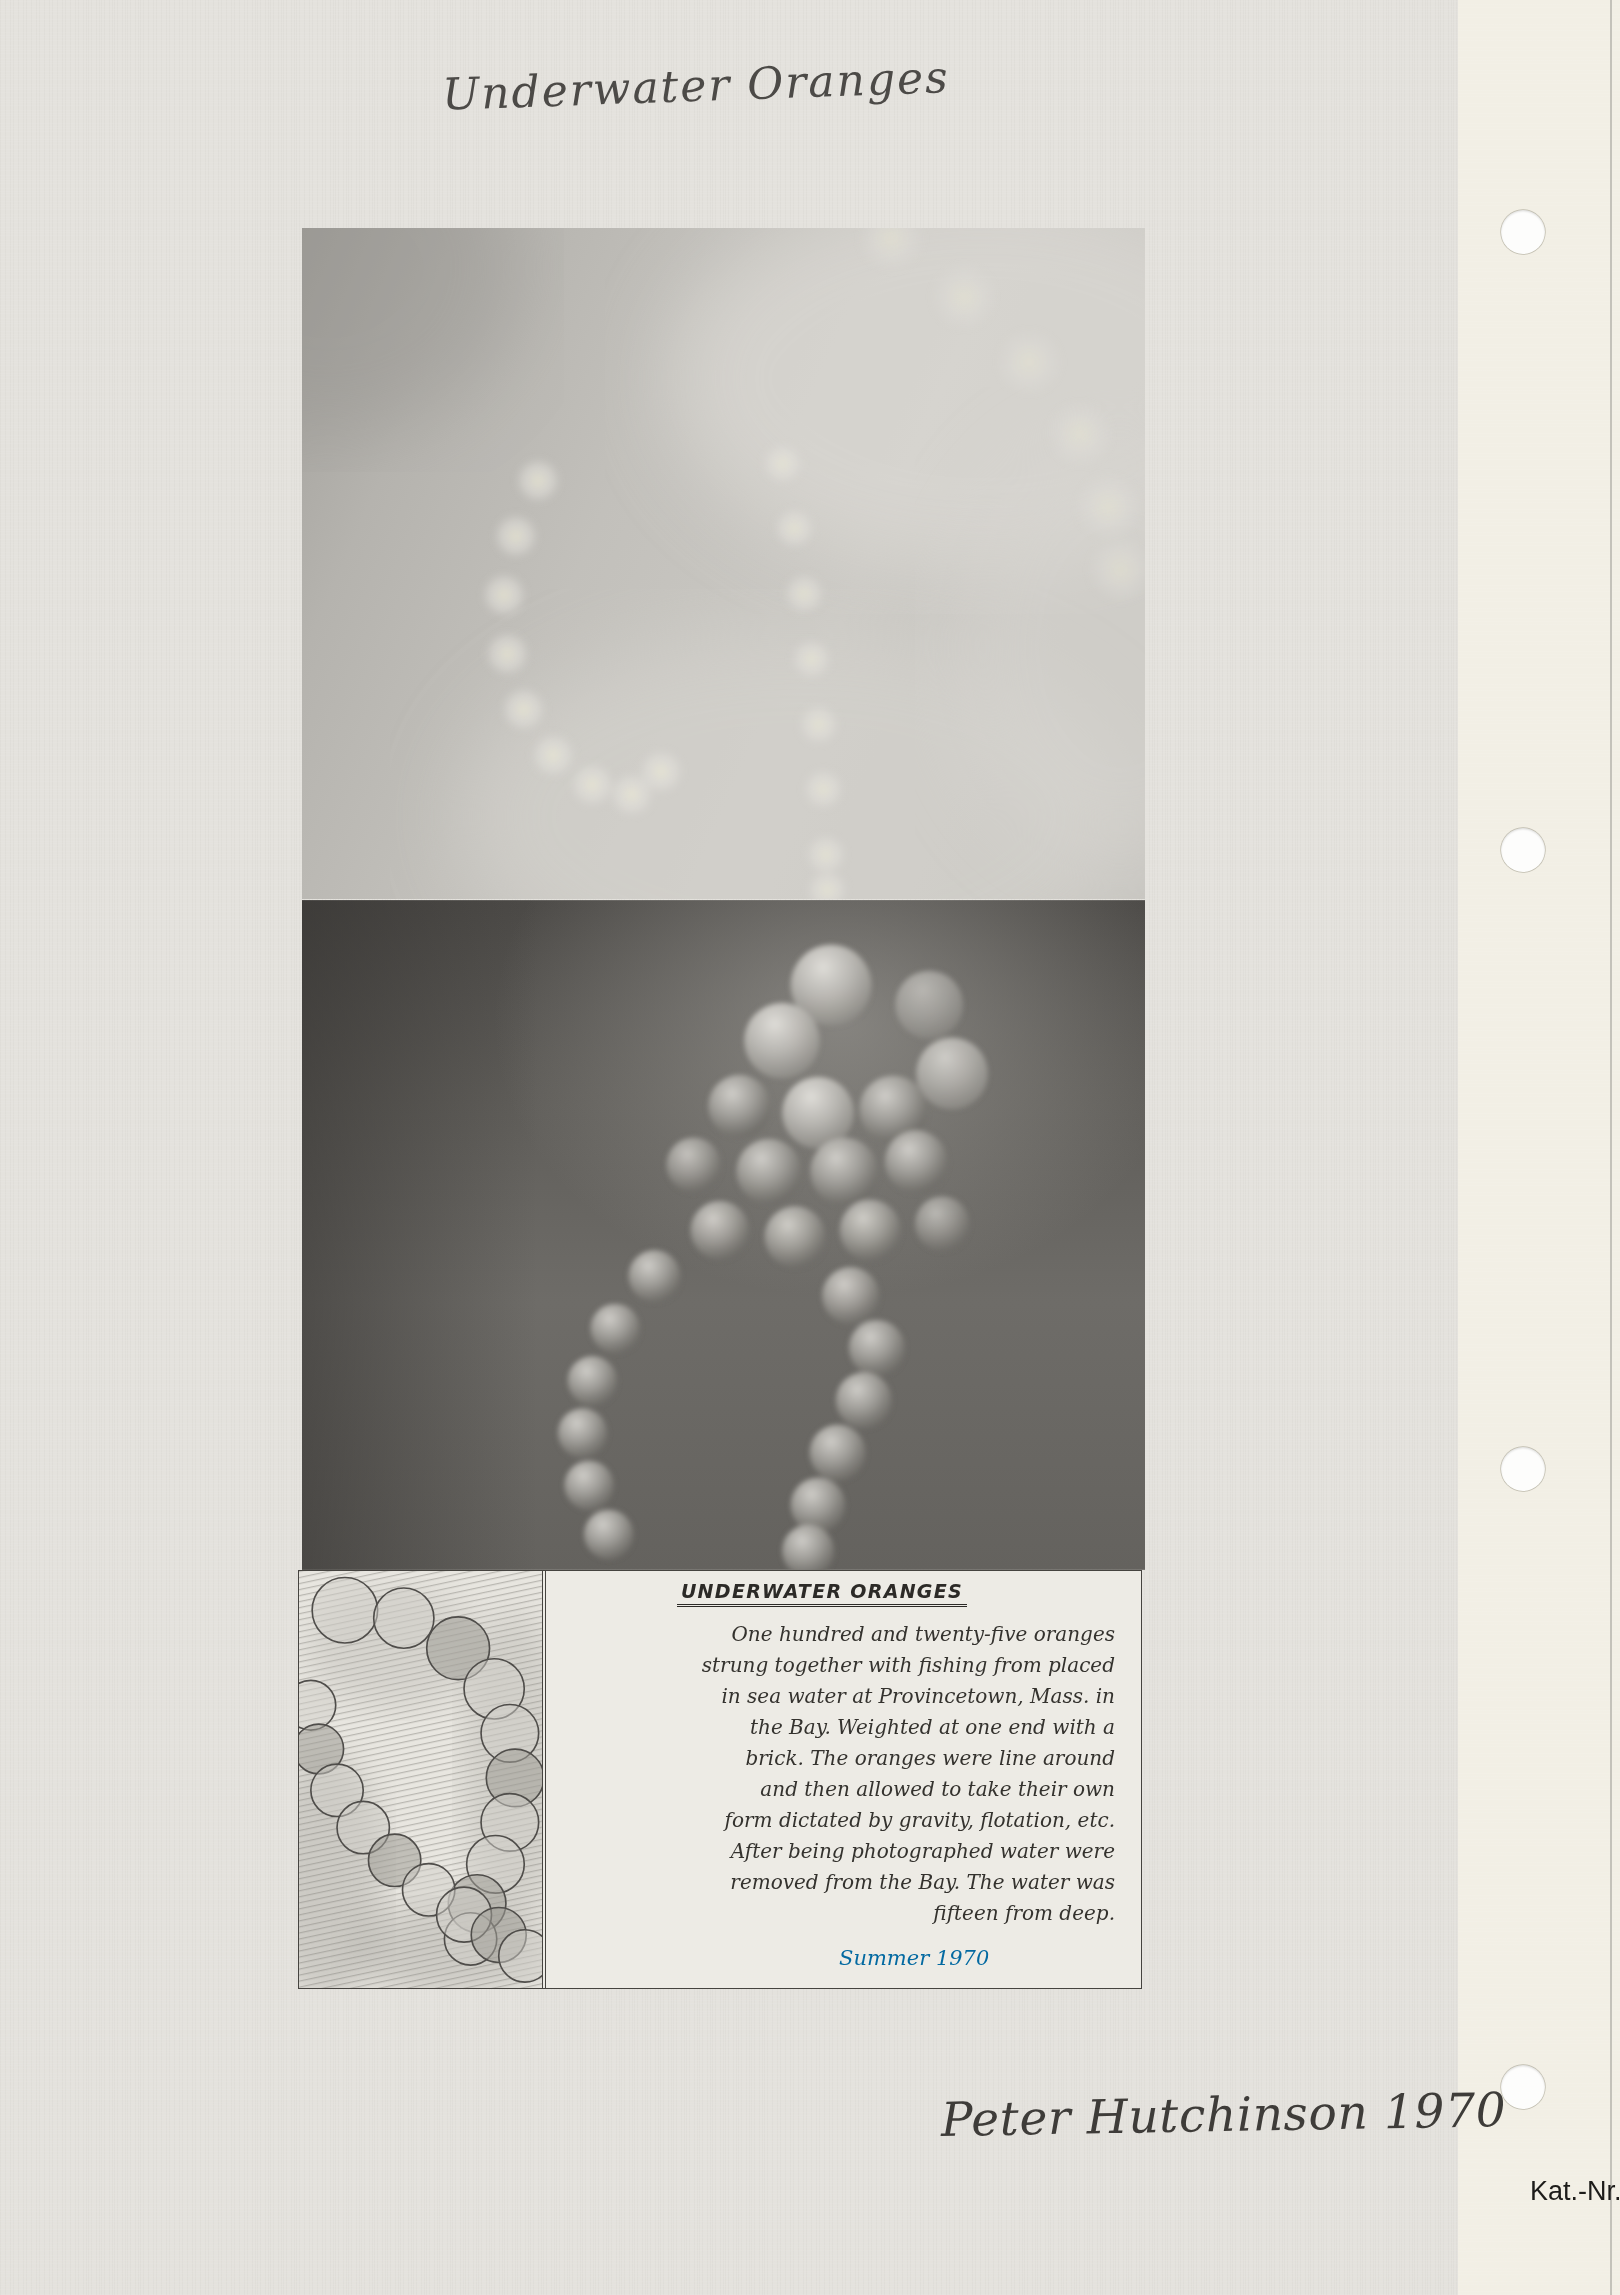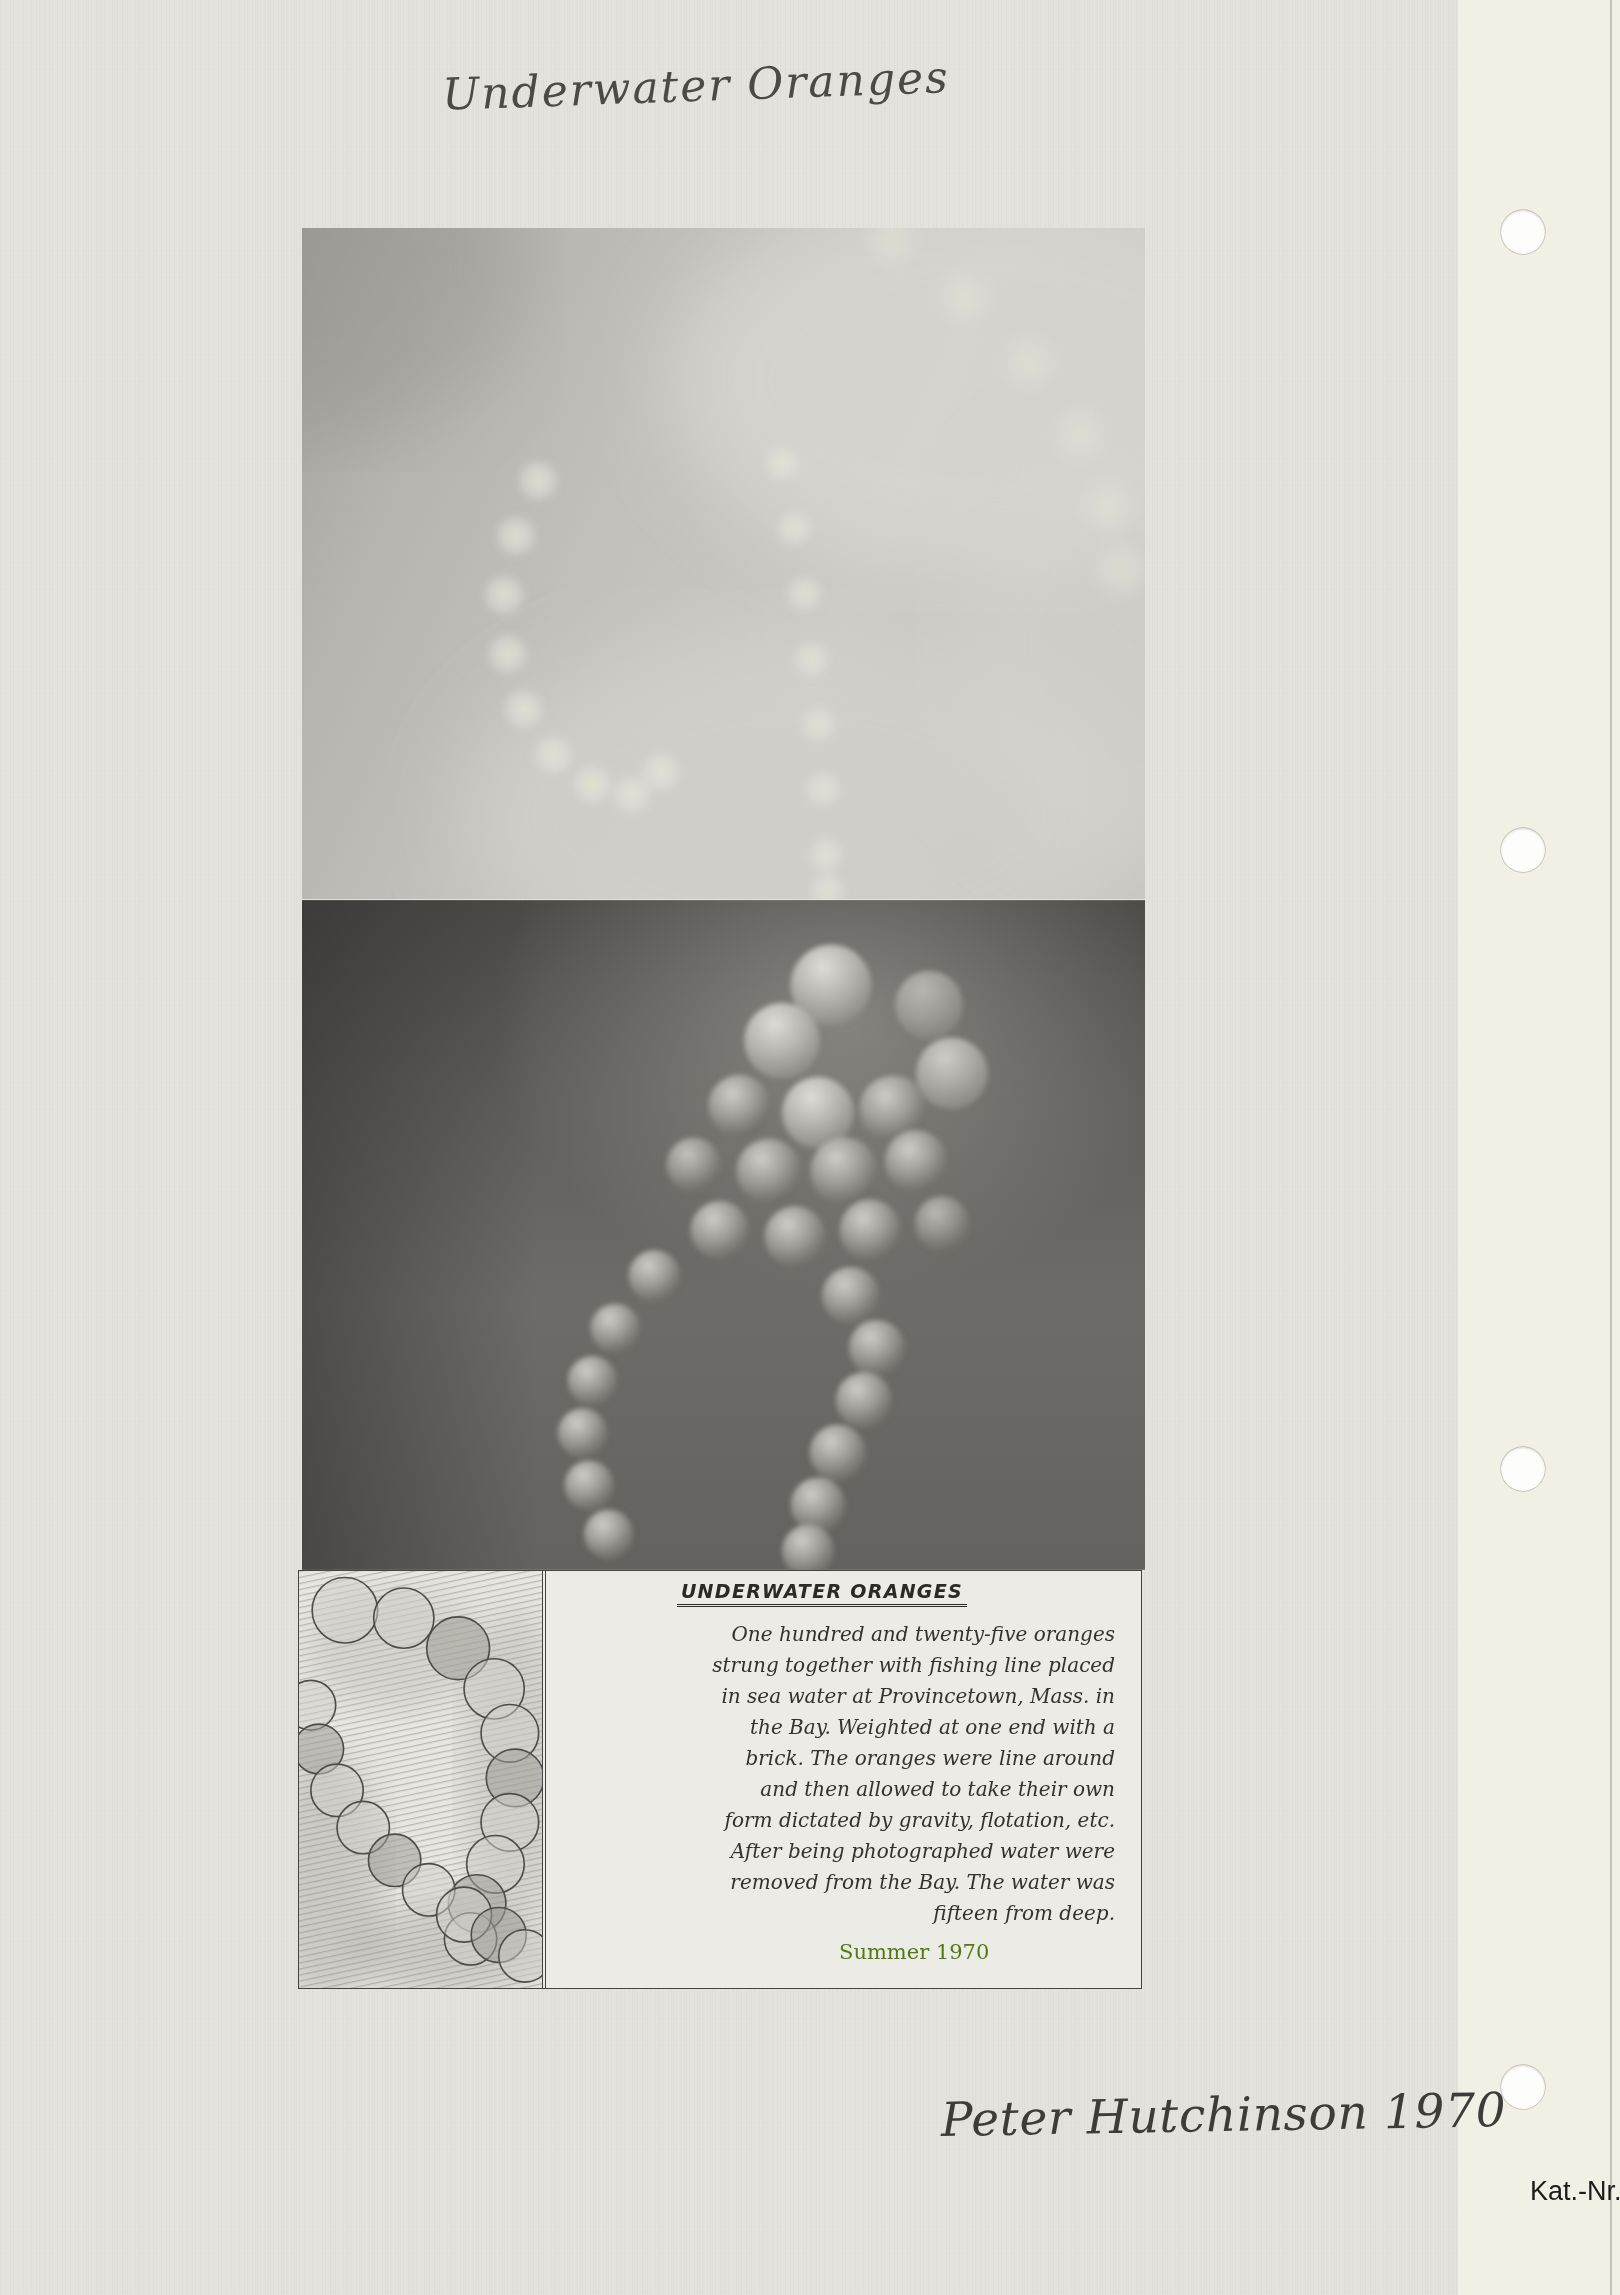--- a/index.html
+++ b/index.html
@@ -42,22 +42,22 @@
   .note-heading{
     display:inline-block;margin-left:34px;
     font-family:"DejaVu Sans", sans-serif;font-weight:700;font-style:italic;
     font-size:19px;letter-spacing:1.3px;color:#2c2a27;
     border-bottom:3.3px double #2c2a27;padding:0 3.9px 2px 3.9px;white-space:nowrap;
   }
   .note-body{margin-top:11.8px;font-family:"DejaVu Serif", serif;font-style:italic;
     font-size:20px;line-height:31px;color:#34322e;}
   .note-body div{white-space:nowrap;text-align:right;}
   .note-body div:first-child{text-indent:30px;}
-  .note-date{margin-top:11px;padding-left:196px;font-family:"DejaVu Serif", serif;
-    font-size:21px;color:#4d7c0f;white-space:nowrap;}
+  .note-date{margin-top:17px;padding-left:196px;font-family:"DejaVu Serif", serif;font-style:italic;
+    font-size:21px;color:#0369a1;white-space:nowrap;}
   .signature{
     position:absolute;left:941px;top:2087px;
     font-family:"DejaVu Serif", serif;font-style:italic;
     font-size:47px;letter-spacing:0.7px;color:#3e3c39;transform:rotate(-1deg);white-space:nowrap;
   }
   .kat{position:absolute;left:1530px;top:2176px;font-size:27px;color:#1d1c1a;white-space:nowrap;}
   .kat b{font-weight:700;}
 </style>
 </head>
 <body>
@@ -232,21 +232,21 @@
             <circle cx="252" cy="525" r="42" fill="rgba(210,208,202,0.5)" stroke="#4f4d4a" stroke-width="2.5"></circle>
             <circle cx="305" cy="556" r="42" fill="rgba(160,158,152,0.55)" stroke="#4f4d4a" stroke-width="2.5"></circle>
             <circle cx="345" cy="588" r="40" fill="rgba(210,208,202,0.5)" stroke="#4f4d4a" stroke-width="2.5"></circle>
           </g>
       </svg>
     </div>
     <div class="note-panel">
       <span class="note-heading">UNDERWATER ORANGES</span>
       <div class="note-body">
           <div>One hundred and twenty-five oranges</div>
-          <div>strung together with fishing line placed</div>
+          <div>strung together with fishing from placed</div>
           <div>in sea water at Provincetown, Mass. in</div>
           <div>the Bay. Weighted at one end with a</div>
           <div>brick. The oranges were line around</div>
           <div>and then allowed to take their own</div>
           <div>form dictated by gravity, flotation, etc.</div>
           <div>After being photographed water were</div>
           <div>removed from the Bay. The water was</div>
           <div>fifteen from deep.</div>
         </div>
       <div class="note-date">Summer  1970</div>

